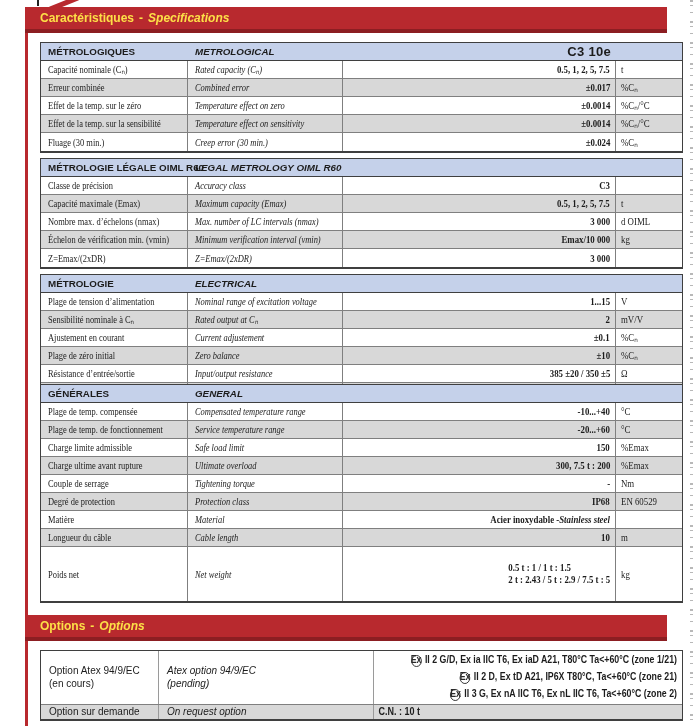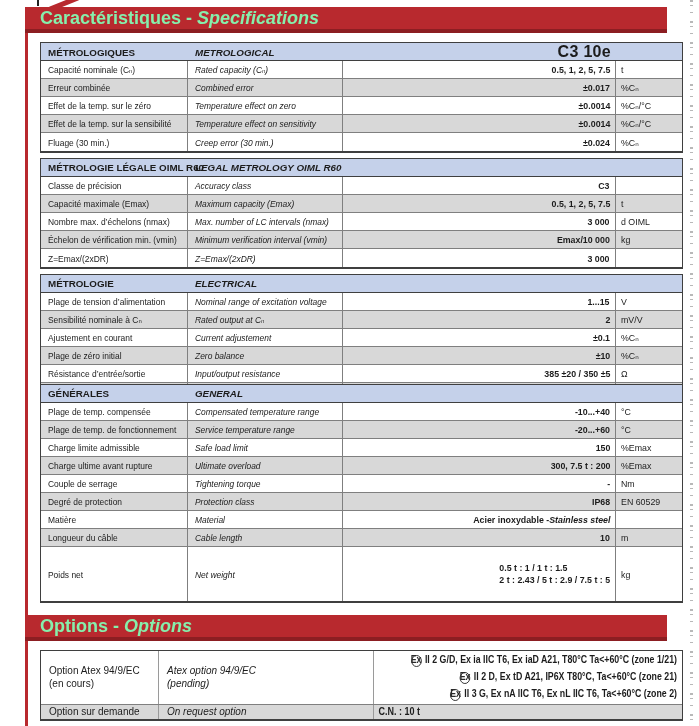--- a/index.html
+++ b/index.html
@@ -12,37 +12,37 @@
   .corner-diag{position:absolute;left:49px;top:1px;width:30px;height:5px;background:#b8292e;
                transform:rotate(-22deg);}
   .edge-strip{position:absolute;left:690px;top:0;width:3px;height:726px;opacity:.7;
       background:repeating-linear-gradient(180deg,#9a9a9a 0 2px,transparent 2px 5px,
                  #9a9a9a 5px 6px,transparent 6px 12px,#9a9a9a 12px 13px,transparent 13px 21px);}
   .red-rule{position:absolute;left:25px;top:33px;width:3px;height:693px;background:#b8292e;}
 
   
   .banner{position:absolute;left:25px;width:642px;height:26px;background:#b8292e;
           border-bottom:4px solid #8c1e22;display:flex;align-items:center;
-          padding-left:15px;box-sizing:border-box;color:#86efac;font-size:18px;font-weight:bold;}
+          padding-left:15px;box-sizing:border-box;color:#fde047;font-size:12px;font-weight:bold;}
   .banner .b-sep{margin:0 5px;}
   .banner .b-en{font-style:italic;}
   .banner-specs{top:7px;}
   .banner-opts{top:615px;}
 
   
   .sec{position:absolute;left:40px;width:643px;box-sizing:border-box;
        border:1px solid #3f3f3f;border-bottom-width:2px;background:#fff;}
   .sec-head{height:18px;background:#c5d1ea;border-bottom:1px solid #3f3f3f;
             display:grid;grid-template-columns:147px 155px 273px 1fr;align-items:center;
             box-sizing:border-box;}
   .sec-head .h-fr{padding-left:7px;font-size:9.8px;font-weight:bold;white-space:nowrap;}
   .sec-head .h-en{padding-left:7px;font-size:9.8px;font-weight:bold;font-style:italic;white-space:nowrap;}
-  .sec-head .h-model{justify-self:end;padding-right:5px;font-size:16px;font-weight:bold;letter-spacing:.3px;text-align:center;}
+  .sec-head .h-model{justify-self:end;padding-right:5px;font-size:13px;font-weight:bold;letter-spacing:.3px;text-align:center;}
   .row{display:grid;grid-template-columns:147px 155px 273px 1fr;height:18px;
-       box-sizing:border-box;border-bottom:1px solid #7f7f7f;background:#fff;}
+       box-sizing:border-box;border-bottom:1px solid #7f7f7f;background:#fff;font-family:Liberation Serif, serif;}
   .row:last-child{border-bottom:none;}
   .row.alt{background:#d8d8d8;}
   .row.tall{height:54px;}
   .c{display:flex;align-items:center;height:100%;box-sizing:border-box;overflow:visible;}
   .c1,.c2,.c3{border-right:1px solid #7f7f7f;}
   .c1{padding-left:7px;}
   .c2{padding-left:7px;}
   .c3{justify-content:flex-end;padding-right:5px;}
   .c4{padding-left:5px;}
   .c span{font-size:9.8px;white-space:nowrap;display:inline-block;}

